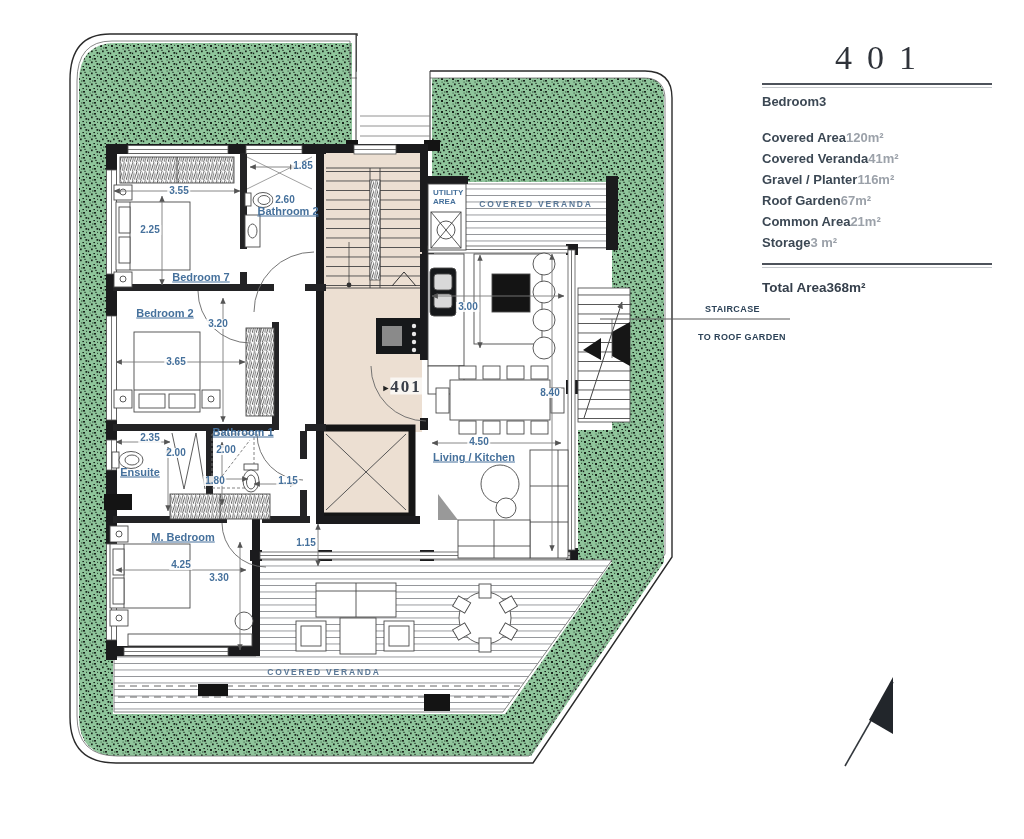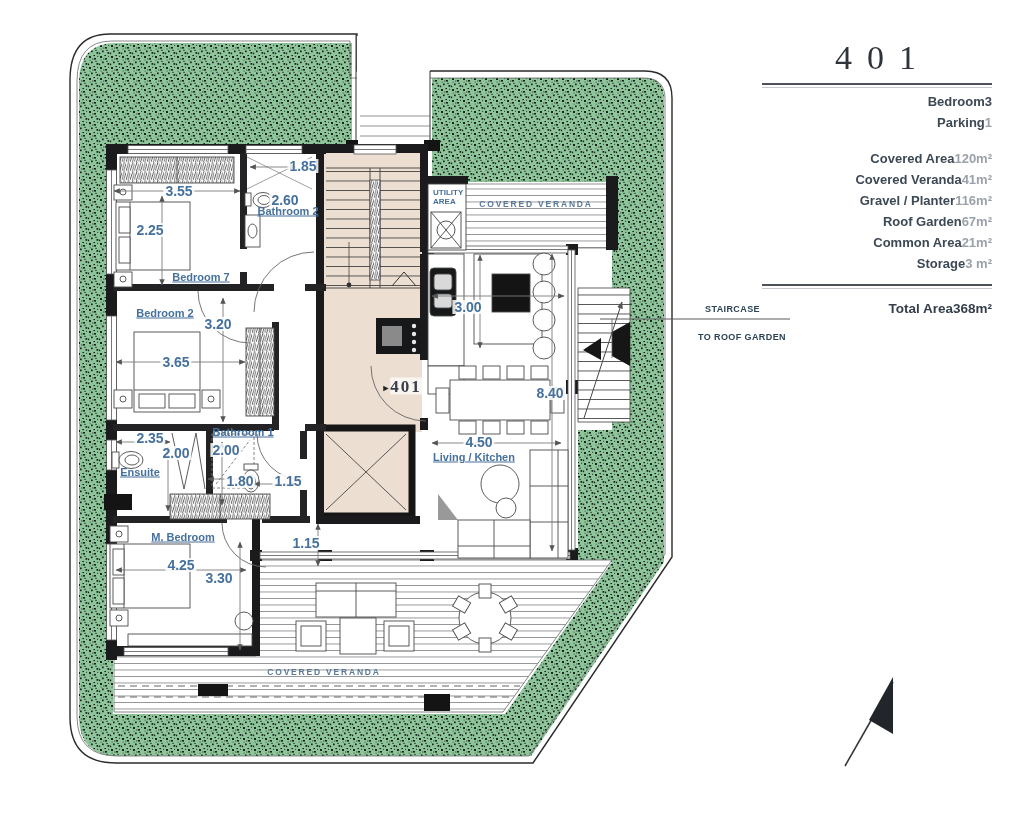--- a/index.html
+++ b/index.html
@@ -2,35 +2,35 @@
 <html style="--green: #8fc59b; --beige: #ecdfd2; --dim: #46719c; --navy: #2c4257;"><head>
 <meta charset="utf-8">
 <style>
   html,body{margin:0;padding:0;background:#fff;}
   #stage{position:relative;width:1024px;height:839px;background:#fff;
          font-family:"Liberation Sans",sans-serif;overflow:hidden;}
   #plansvg{position:absolute;left:0;top:0;}
   
   .ptxt{position:absolute;transform:translate(-50%,-50%);white-space:nowrap;
         color:var(--dim,#46719c);font-weight:700;line-height:1;pointer-events:none;}
-  .dim{font-size:14px;background:rgba(255,255,255,.85);padding:0 2px;}
+  .dim{font-size:10px;background:rgba(255,255,255,.85);padding:0 2px;}
   .room{font-size:11px;text-decoration:underline;}
   .vtag{font-size:8.5px;letter-spacing:1.8px;color:#4a6b8d;opacity:.9;}
   .tiny{font-size:8px;line-height:9px;transform:none;}
   .plan401{font-family:"Liberation Serif",serif;font-size:17px;letter-spacing:2px;
            color:#3a3f49;font-weight:600;background:rgba(255,255,255,.7);}
   .annot{position:absolute;font-size:9px;font-weight:700;color:var(--navy,#2c4257);
          letter-spacing:.4px;white-space:nowrap;}
   
   #legend{position:absolute;left:762px;top:40px;width:230px;}
   .ltitle{font-family:"Liberation Serif",serif;font-size:34px;letter-spacing:15px;
           padding-left:12px;text-align:center;color:#2f333a;line-height:1.05;}
   .lrule{height:2px;border-top:2px solid #4d525a;border-bottom:1px solid #c6c9cd;margin:7px 0 6px;}
   .lrows{}
-  .lrow{display:flex;justify-content:flex-end;align-items:baseline;height:21px;font-size:13px;}
+  .lrow{display:flex;justify-content:flex-start;align-items:baseline;height:21px;font-size:13px;}
   .lrow.gap{margin-top:15px;}
   .llab{font-weight:700;color:#3c4854;}
   .lval{font-weight:700;color:#9ba1a9;}
   .lval.em{color:#3c4854;}
   .lrow.total{height:24px;margin-top:12px;}
   .lrow.total .llab,.lrow.total .lval{color:#353f4b;font-size:13.5px;}
 </style>
 </head>
 <body>
 
@@ -363,21 +363,21 @@
 <span class="ptxt dim" style="left:150px;top:230px">2.25</span>
 <span class="ptxt room" style="left:201px;top:277px">Bedroom 7</span>
 <span class="ptxt room" style="left:165px;top:313px">Bedroom 2</span>
 <span class="ptxt dim" style="left:218px;top:324px">3.20</span>
 <span class="ptxt dim" style="left:176px;top:362px">3.65</span>
 <span class="ptxt dim" style="left:150px;top:438px">2.35</span>
 <span class="ptxt dim" style="left:176px;top:453px">2.00</span>
 <span class="ptxt dim" style="left:226px;top:450px">2.00</span>
 <span class="ptxt room" style="left:140px;top:472px">Ensuite</span>
 <span class="ptxt room" style="left:243px;top:432px">Bathroom 1</span>
-<span class="ptxt dim" style="left:240px;top:481px">1.80</span>
+<span class="ptxt dim" style="left:215px;top:481px">1.80</span>
 <span class="ptxt dim" style="left:288px;top:481px">1.15</span>
 <span class="ptxt room" style="left:183px;top:537px">M. Bedroom</span>
 <span class="ptxt dim" style="left:181px;top:565px">4.25</span>
 <span class="ptxt dim" style="left:219px;top:578px">3.30</span>
 <span class="ptxt dim" style="left:306px;top:543px">1.15</span>
 <span class="ptxt dim" style="left:468px;top:307px">3.00</span>
 <span class="ptxt dim" style="left:479px;top:442px">4.50</span>
 <span class="ptxt room" style="left:474px;top:457px">Living / Kitchen</span>
 <span class="ptxt dim" style="left:550px;top:393px">8.40</span>
 <span class="ptxt plan401" style="left:406px;top:386px">401</span>
@@ -389,24 +389,20 @@
 <span class="annot" style="left:698px;top:332px">TO ROOF GARDEN</span>
 
 <div id="legend">
   <div class="ltitle">401</div>
   <div class="lrule"></div>
   <div class="lrows">
     <div class="lrow">
       <span class="llab">Bedroom</span>
       <span class="lval em">3</span>
     </div>
-    <div class="lrow">
-      <span class="llab">Parking</span>
-      <span class="lval">1</span>
-    </div>
     <div class="lrow gap">
       <span class="llab">Covered Area</span>
       <span class="lval">120m²</span>
     </div>
     <div class="lrow">
       <span class="llab">Covered Veranda</span>
       <span class="lval">41m²</span>
     </div>
     <div class="lrow">
       <span class="llab">Gravel / Planter</span>

